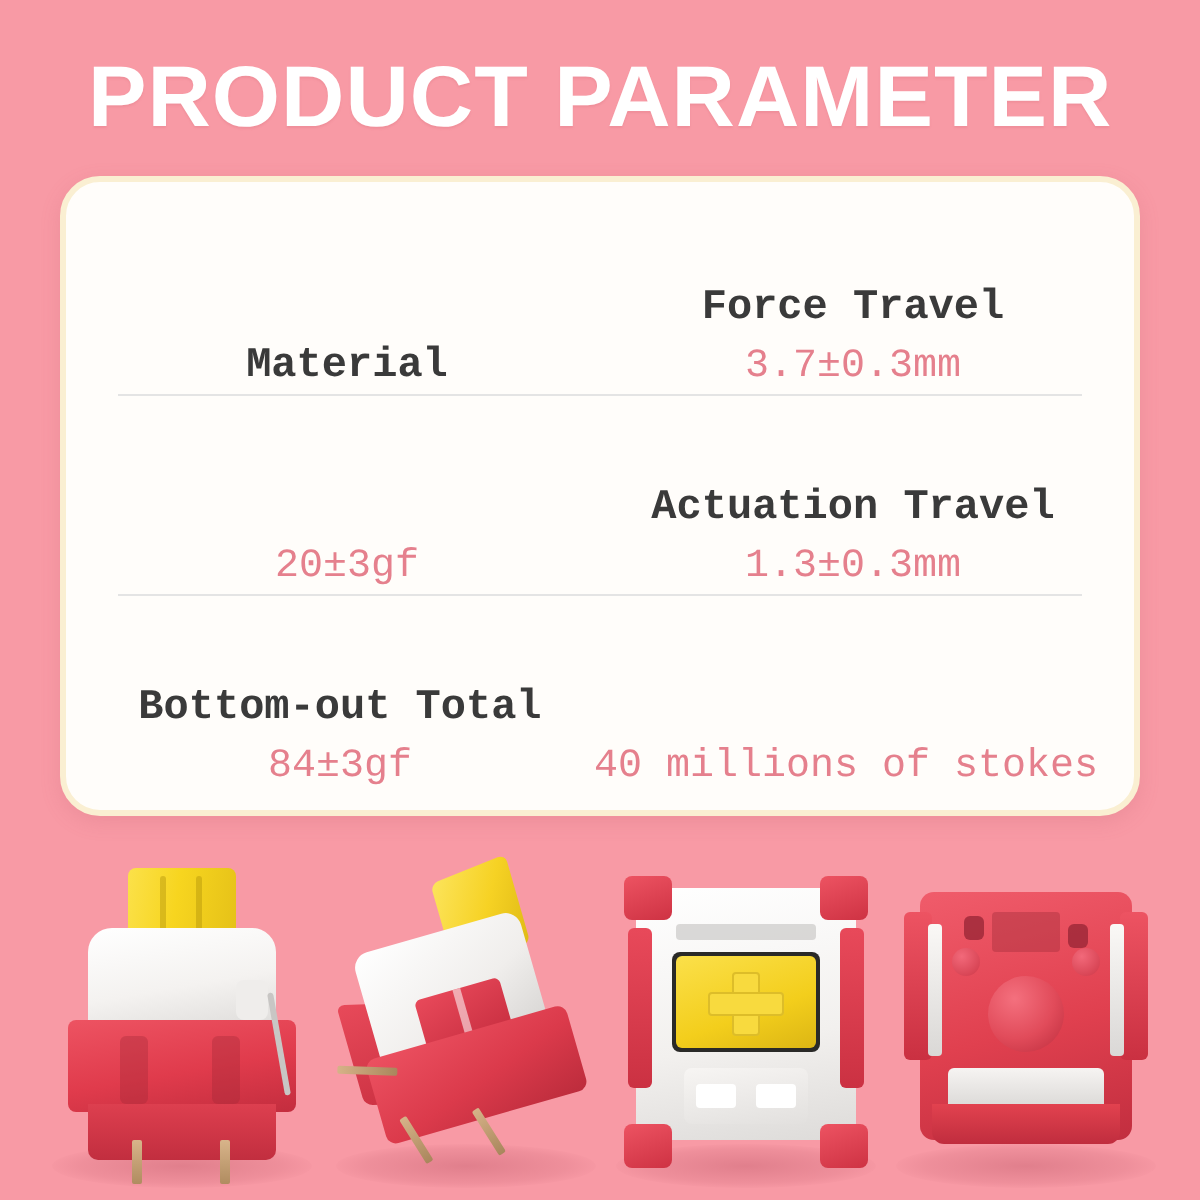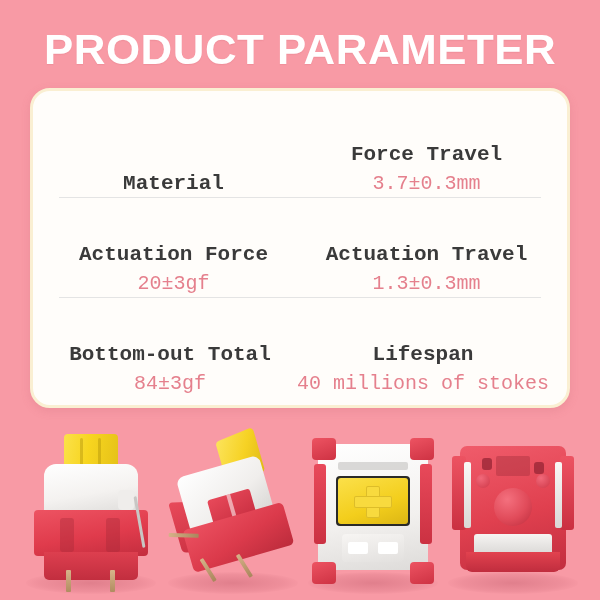--- a/index.html
+++ b/index.html
@@ -327,36 +327,34 @@
       <div class="cell-label">Material</div>
     </div>
     <div class="cell">
       <div class="cell-label">Force Travel</div>
       <div class="cell-value">3.7±0.3mm</div>
     </div>
   </div>
 
   <div class="row">
     <div class="cell">
-      <div class="cell-label">Actuation Force</div>
       <div class="cell-value">20±3gf</div>
     </div>
     <div class="cell">
       <div class="cell-label">Actuation Travel</div>
       <div class="cell-value">1.3±0.3mm</div>
     </div>
   </div>
 
   <div class="row">
     <div class="cell">
       <div class="cell-label">Bottom-out Total</div>
       <div class="cell-value">84±3gf</div>
     </div>
     <div class="cell">
-      <div class="cell-label">Lifespan</div>
       <div class="cell-value">40 millions of stokes</div>
     </div>
   </div>
 
 </div>
 
 <div class="switch-strip">
 
   <div class="shadow" style="left:26px; width:130px; height:22px;"></div>
   <div class="switch sw1">

